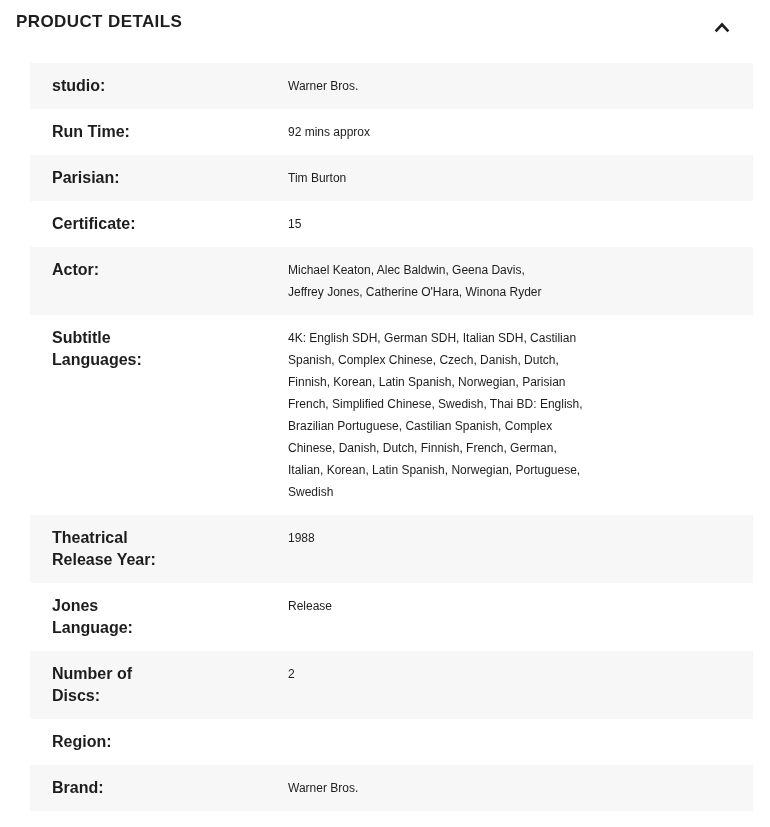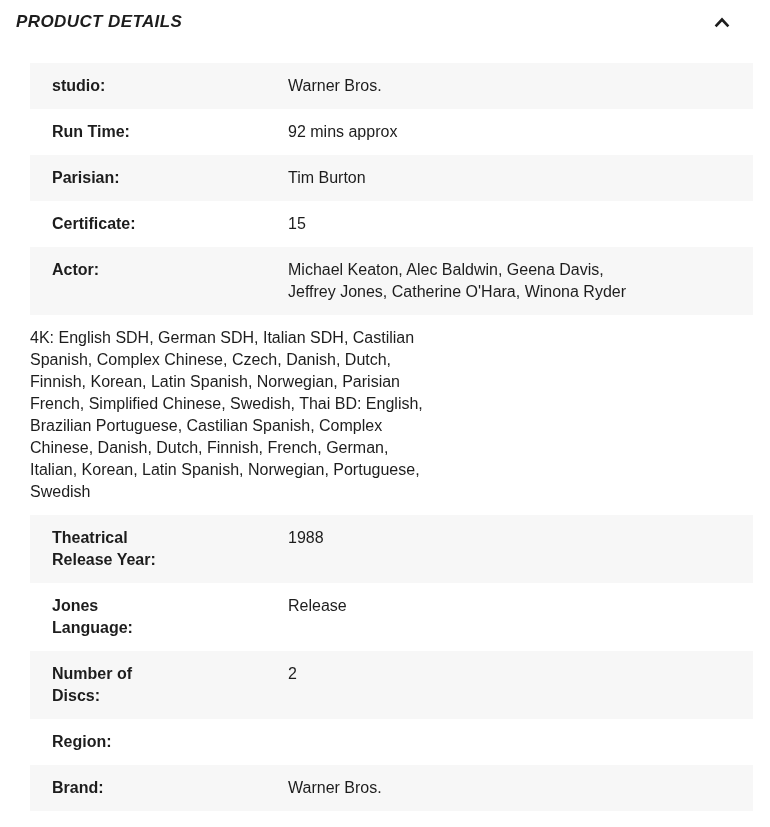--- a/index.html
+++ b/index.html
@@ -13,24 +13,23 @@
     font-family: "Liberation Sans", sans-serif;
     color: #1d1d1d;
     overflow: hidden;
   }
   .section {
     width: 770px;
   }
   .section-header {
     display: flex;
     justify-content: space-between;
-    align-items: center;
+    align-items: flex-end;
     padding: 11px 40px 0 16px;
     cursor: pointer;
-    font-style: italic;
   }
   .section-title {
     font-size: 17px;
     font-weight: bold;
     letter-spacing: 0.4px;
     line-height: 22px;
   }
   .chevron {
     display: flex;
     align-items: center;
@@ -51,21 +50,21 @@
     padding-left: 22px;
     font-size: 16px;
     font-weight: bold;
     line-height: 22px;
     white-space: pre-line;
     flex: 0 0 auto;
   }
   .row-value {
     box-sizing: border-box;
     width: 455px;
-    font-size: 16px;
+    font-size: 12px;
     line-height: 22px;
     white-space: pre-line;
     flex: 0 0 auto;
   }
 </style>
 </head>
 <body>
 
 <div class="section">
 
@@ -99,20 +98,22 @@
     <div class="row-value">15</div>
   </div>
 
   <div class="row">
     <div class="row-label">Actor:</div>
     <div class="row-value">Michael Keaton, Alec Baldwin, Geena Davis,
 Jeffrey Jones, Catherine O'Hara, Winona Ryder</div>
   </div>
 
   <div class="row">
+    <div class="row-label">Subtitle
+Languages:</div>
     <div class="row-value">4K: English SDH, German SDH, Italian SDH, Castilian
 Spanish, Complex Chinese, Czech, Danish, Dutch,
 Finnish, Korean, Latin Spanish, Norwegian, Parisian
 French, Simplified Chinese, Swedish, Thai BD: English,
 Brazilian Portuguese, Castilian Spanish, Complex
 Chinese, Danish, Dutch, Finnish, French, German,
 Italian, Korean, Latin Spanish, Norwegian, Portuguese,
 Swedish</div>
   </div>
 

